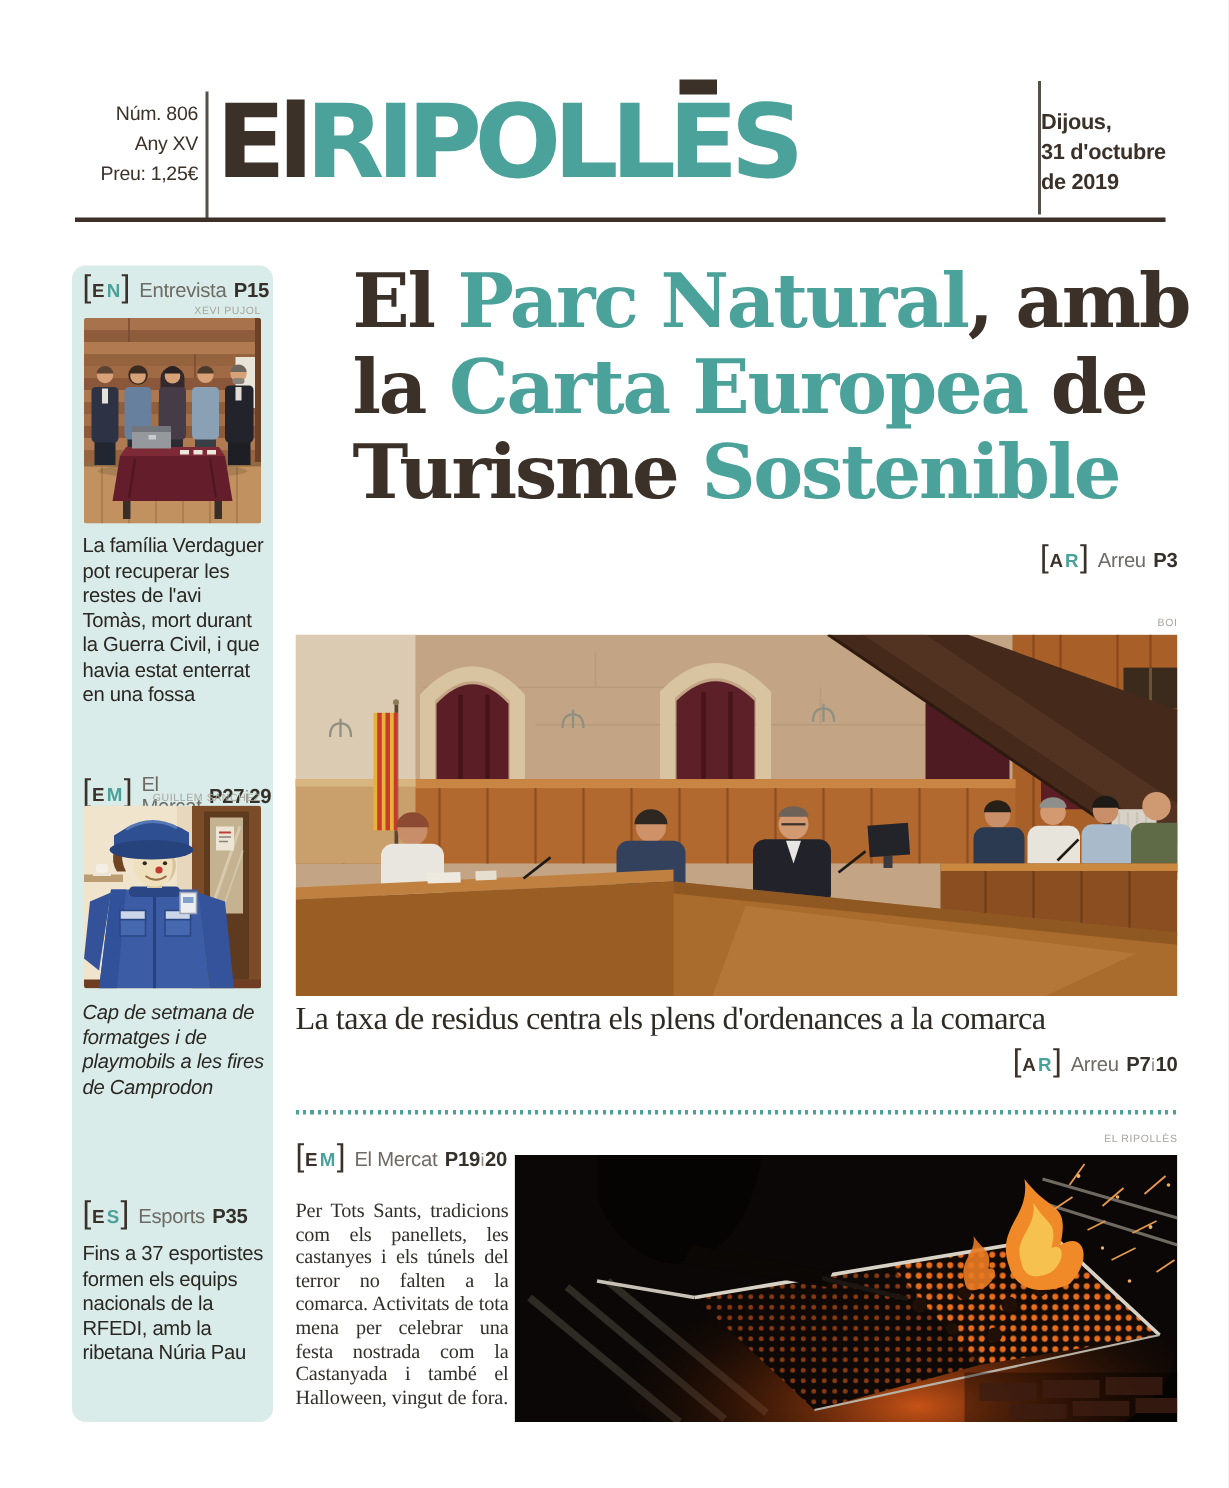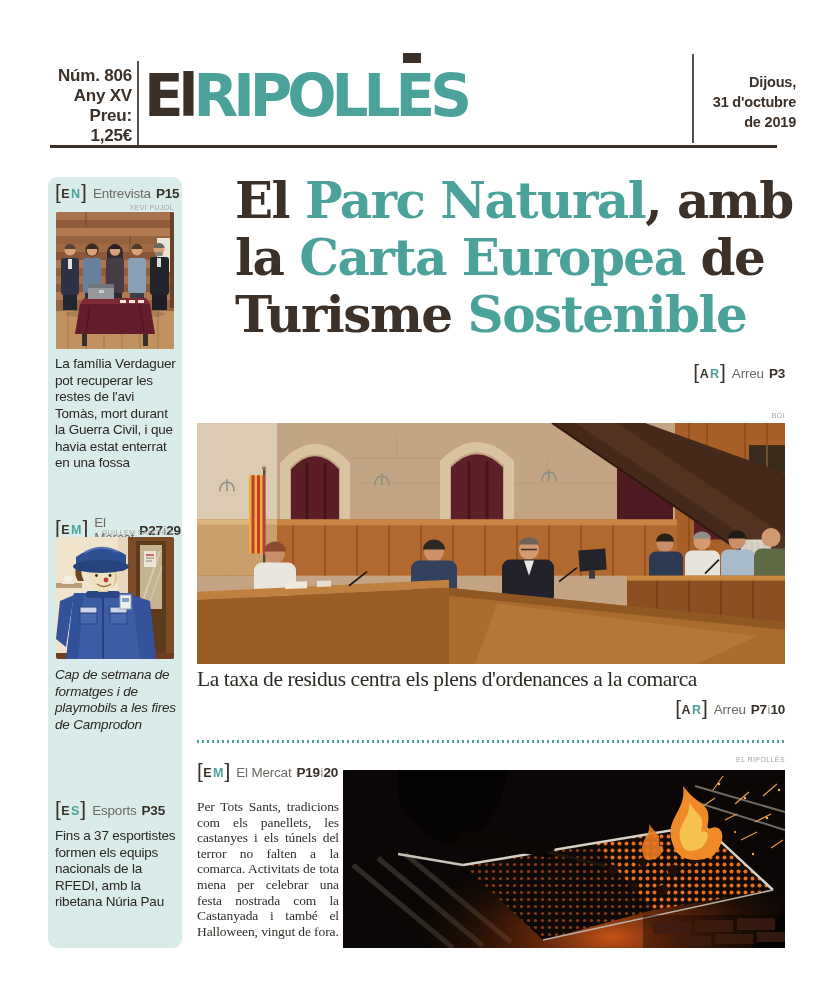--- a/index.html
+++ b/index.html
@@ -3,31 +3,31 @@
 <meta charset="utf-8">
 <style>
   html,body{margin:0;padding:0;background:#e9e9e9;}
   .page{position:relative;width:819px;height:992px;background:#ffffff;margin:0 auto;
         font-family:"Liberation Sans",sans-serif;overflow:hidden;
         -webkit-font-smoothing:antialiased;}
   .abs{position:absolute;}
 
   
   .issue-box{left:46px;top:66px;width:86px;text-align:right;
-             font-size:17px;line-height:20px;font-weight:700;color:#3B3129;letter-spacing:-.2px;}
+             font-size:13px;line-height:20px;font-weight:400;color:#3B3129;letter-spacing:-.2px;}
   .vline{width:2px;background:#55504A;}
   .vline1{left:137px;top:61px;height:85px;}
   .vline2{left:692px;top:54px;height:89px;}
-  .date-box{left:694px;top:72px;width:90px;text-align:right;
-            font-size:14.5px;line-height:20px;font-weight:700;color:#3B3129;letter-spacing:-.2px;padding-left:12px;}
+  .date-box{left:694px;top:72px;width:90px;text-align:left;
+            font-size:14.5px;line-height:20px;font-weight:700;color:#3B3129;letter-spacing:-.2px;}
   .hrule{left:50px;top:145px;width:727px;height:3px;background:#3B3129;}
 
   .masthead{left:144px;top:46px;width:552px;height:102px;line-height:100px;
             font-family:"DejaVu Sans","Liberation Sans",sans-serif;
-            font-weight:700;font-size:58px;letter-spacing:-5px;white-space:nowrap;}
+            font-weight:700;font-size:68px;letter-spacing:-5px;white-space:nowrap;}
   .masthead .art{color:#3B3129;}
   .masthead .ttl{color:#4BA29B;}
   .acc-wrap{position:relative;display:inline-block;color:#4BA29B;}
   .macron{position:absolute;left:7px;right:9px;top:7px;height:10px;background:#3B3129;}
 
   
   .krow{display:flex;align-items:center;}
   .krow.right{justify-content:flex-end;}
   .tag{display:inline-flex;align-items:center;}
   .tag::before{content:"[";}

